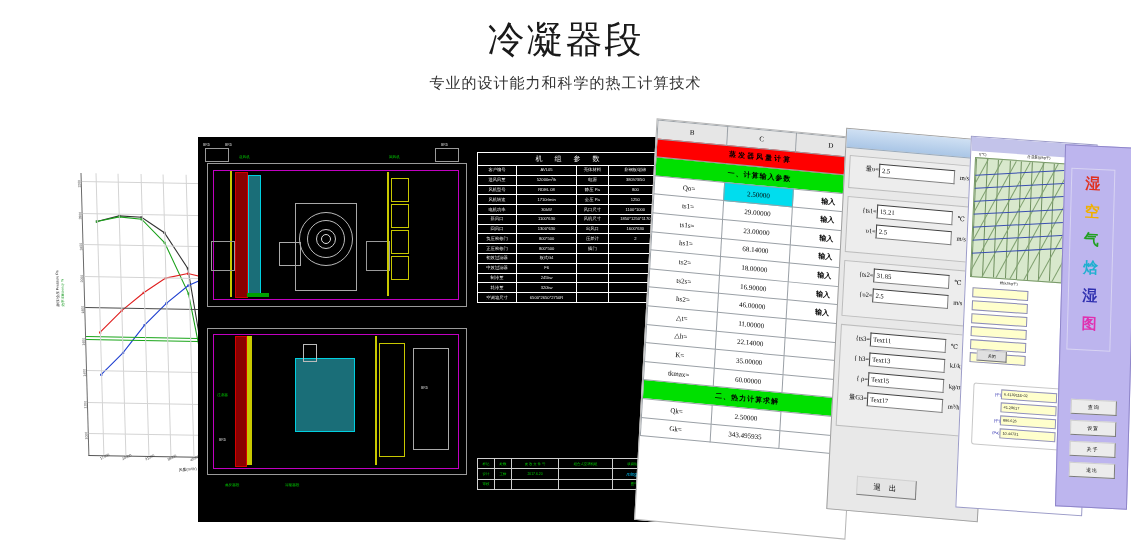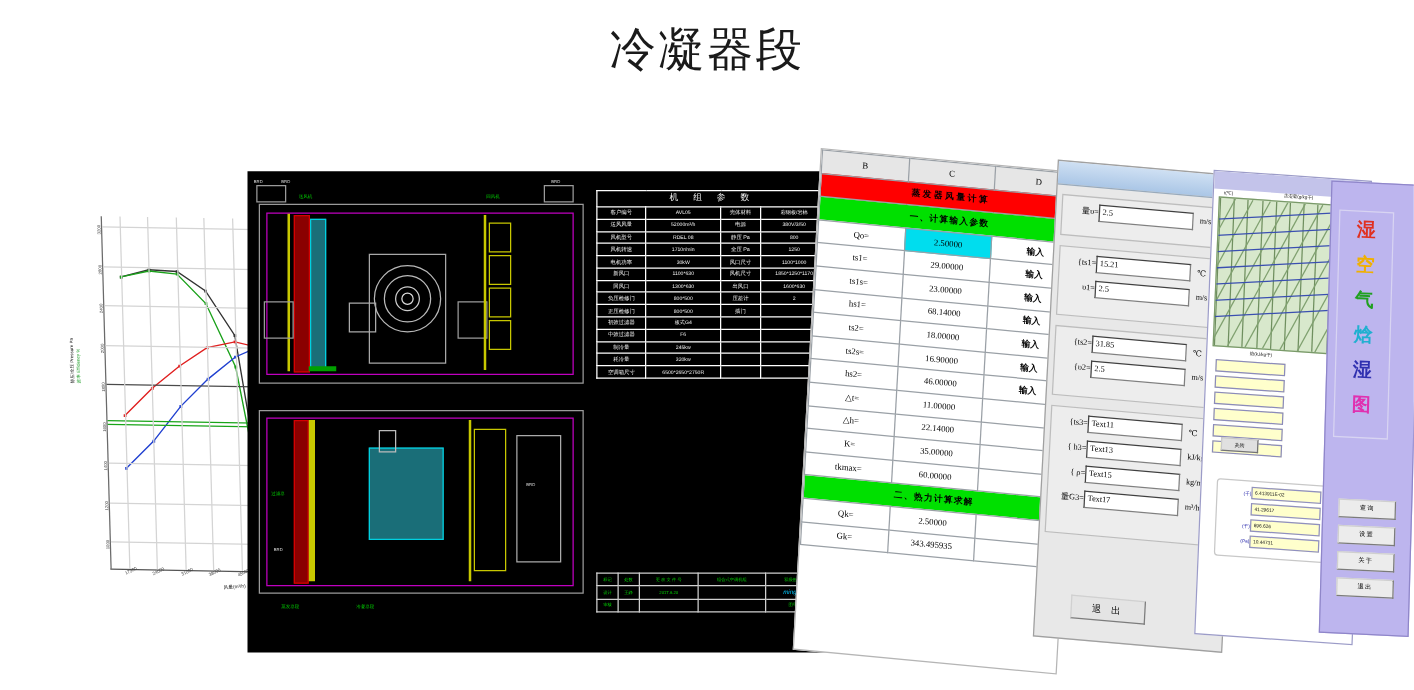--- a/index.html
+++ b/index.html
@@ -146,20 +146,21 @@
      font-family:"DejaVu Sans",sans-serif;}
   #purple-btns{position:absolute;left:12px;top:253px;width:46px;}
   .pbtn{height:13px;background:#ececec;border:1px outset #cfcfcf;margin-bottom:6px;
      font-size:5px;text-align:center;line-height:13px;color:#000;letter-spacing:1px;}
 </style>
 </head>
 <body>
 
 <div id="header">
   <div id="page-title">冷凝器段</div>
+  <div id="page-subtitle">专业的设计能力和科学的热工计算技术</div>
 </div>
 
 <div id="stage">
 
   <div id="chart-panel">
     <div id="ylabel">
       <span>静压/全压 Pressure Pa</span><br>
       <span class="g">效率 Efficiency %</span>
     </div>
     <div id="chart-plot">

